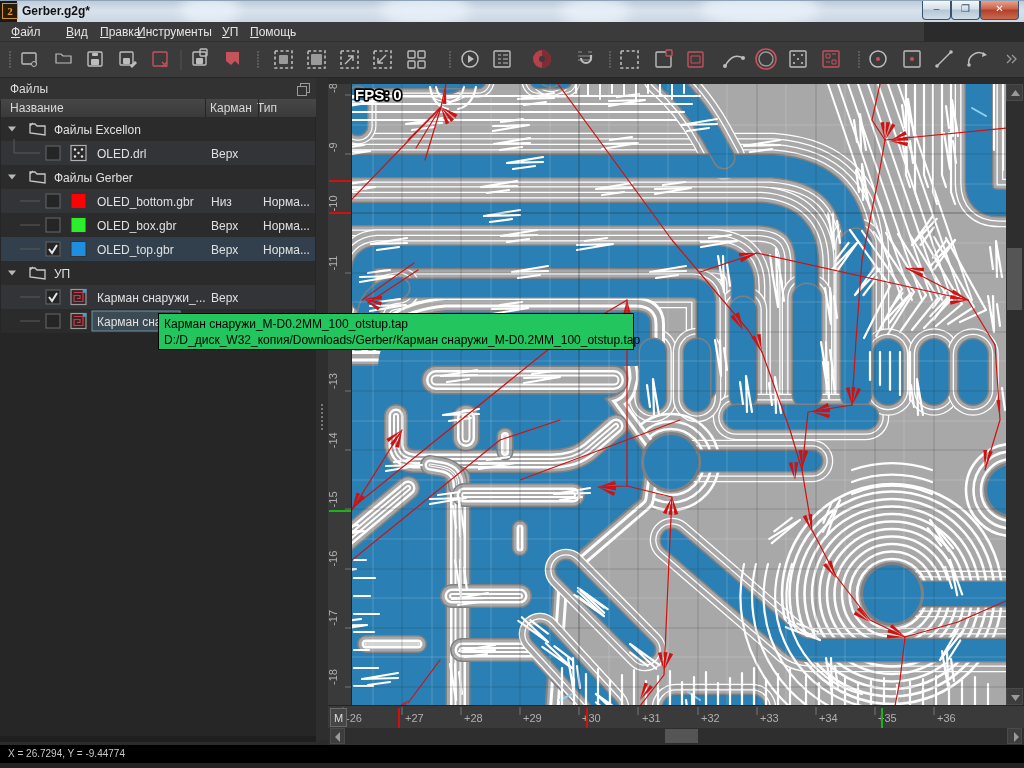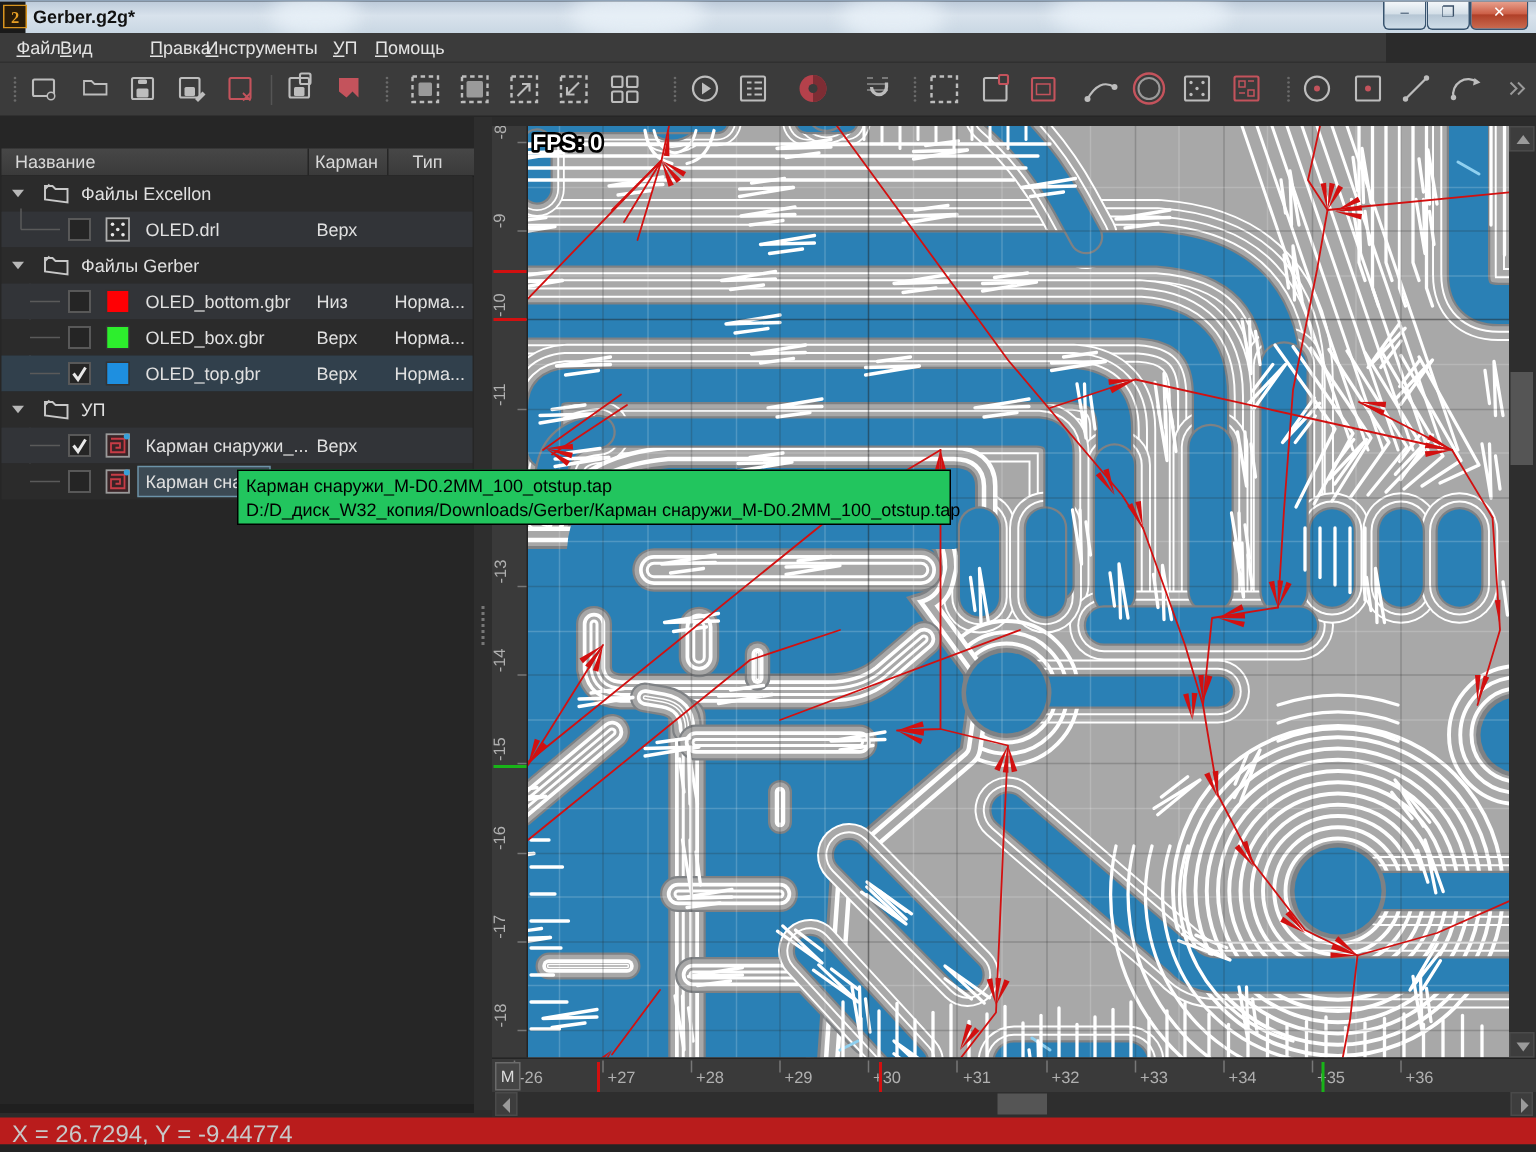--- a/index.html
+++ b/index.html
@@ -15,21 +15,21 @@
 .panel { position:absolute; left:0; top:78px; width:316px; height:662px; background:#262626; }
 .panel-h { position:absolute; left:0; top:0; width:316px; height:23px; background:#323232; color:#dcdcdc; font-size:12px; }
 .thead { position:absolute; left:1px; top:21px; width:315px; height:19px; background:linear-gradient(180deg,#474747,#3a3a3a); border-bottom:1px solid #1f1f1f; color:#d8d8d8; font-size:12px;text-align:center; }
 .splitter { position:absolute; left:316px; top:78px; width:12px; height:662px; background:#2e2e2e; }
 .rulerv { position:absolute; left:328px; top:84px; width:24px; height:621px; background:#3a3a3a; border-right:1px solid #242424;}
 .rulerh { position:absolute; left:328px; top:705px; width:696px; height:23px; background:#3a3a3a; border-top:1px solid #242424; }
 .canvas-wrap { position:absolute; left:352px; top:84px; width:654px; height:621px; background:#a8a8a8; }
 .vscroll { position:absolute; left:1006px; top:84px; width:18px; height:621px; background:#2e2e2e; }
 .hscroll { position:absolute; left:328px; top:728px; width:696px; height:17px; background:#2e2e2e; }
 .sbtn { position:absolute; background:#3d3d3d; border:1px solid #4a4a4a; }
-.statusbar { position:absolute; left:0; top:745px; width:1024px; height:18px; background:#b91c1c; color:#c8c8c8; font-size:16px; }
+.statusbar { position:absolute; left:0; top:745px; width:1024px; height:18px; background:#000000; color:#c8c8c8; font-size:10px; }
 .bottom { position:absolute; left:0; top:763px; width:1024px; height:5px; background:#232323; }
 .tooltip { position:absolute; left:158px; top:313px; width:476px; height:37px; background:#22c55e; border:1px solid #000; color:#000; font-size:12px; padding:2px 5px; line-height:16px; white-space:nowrap; z-index:50; }
 .t { font-size:12px; fill:#e0e0e0; font-family:"Liberation Sans",sans-serif; }
 .rl { font-size:11px; fill:#b0b0b0; font-family:"Liberation Sans",sans-serif; }
 </style></head><body>
 <div class="titlebar">
  <div class="blob" style="left:380px;top:-8px;width:90px;height:34px"></div>
  <div class="blob" style="left:560px;top:-4px;width:70px;height:30px"></div>
  <div class="blob" style="left:700px;top:-10px;width:120px;height:36px"></div>
  <div class="blob" style="left:180px;top:-6px;width:60px;height:30px"></div>
@@ -38,21 +38,21 @@
    <rect width="15" height="15" x="0.5" y="0.5" fill="#2a1c08" stroke="#d8941f"></rect>
    <text x="8" y="12" font-size="11" font-weight="bold" fill="#e8a025" text-anchor="middle" font-family="Liberation Serif">2</text>
  </svg>
  <span class="title-text">Gerber.g2g*</span>
  <div class="winbtn" style="left:922px;width:29px">–</div>
  <div class="winbtn" style="left:951px;width:29px">❐</div>
  <div class="winbtn" style="left:980px;width:39px;background:linear-gradient(180deg,#e8a18e 0%,#cd6048 45%,#b04028 50%,#c96a50 100%);color:#fff">✕</div>
 </div>
 <div class="menubar">
  <span style="left:11px"><u>Ф</u>айл</span>
- <span style="left:40px"><u>В</u>ид</span>
+ <span style="left:66px"><u>В</u>ид</span>
  <span style="left:100px"><u>П</u>равка</span>
  <span style="left:137px"><u>И</u>нструменты</span>
  <span style="left:222px"><u>У</u>П</span>
  <span style="left:250px"><u>П</u>омощь</span>
 </div>
 <div class="toolbar">
     <svg width="1024" height="36" viewBox="0 42 1024 36" style="position:absolute;left:0;top:0">
       <circle cx="10" cy="52" r="0.9" fill="#6a6a6a"></circle>
       <circle cx="10" cy="55" r="0.9" fill="#6a6a6a"></circle>
       <circle cx="10" cy="58" r="0.9" fill="#6a6a6a"></circle>
@@ -146,24 +146,31 @@
       <line x1="937" y1="66" x2="951" y2="52" stroke="#bdbdbd" stroke-width="1.5"></line>
       <circle cx="937" cy="66" r="1.8" fill="#bdbdbd"></circle>
       <circle cx="951" cy="52" r="1.8" fill="#bdbdbd"></circle>
       <path d="M 969,65 a 10,10 0 0 1 16,-10" fill="none" stroke="#bdbdbd" stroke-width="1.5"></path>
       <circle cx="969" cy="65" r="1.8" fill="#bdbdbd"></circle>
       <path d="M 983,52 l 4,3 -5,2 z" fill="#bdbdbd"></path>
       <path d="M 1012,55 l 4,4 -4,4 m -5,-8 l 4,4 -4,4" stroke="#9a9a9a" fill="none" stroke-width="1.3"></path>
     </svg>
   </div>
 <div class="panel">
+ <div class="panel-h">
+      <span style="position:absolute;left:10px;top:4px">Файлы</span>
+  <svg width="14" height="14" style="position:absolute;left:297px;top:5px">
+        <rect x="3.5" y="0.5" width="9" height="9" fill="none" stroke="#9a9a9a"></rect>
+        <rect x="0.5" y="3.5" width="9" height="9" fill="#323232" stroke="#9a9a9a"></rect>
+      </svg>
+ </div>
  <div class="thead">
   <span style="position:absolute;left:9px;top:2px">Название</span>
   <span style="position:absolute;left:209px;top:2px">Карман</span>
-  <span style="position:absolute;left:274px;top:2px">Тип</span>
+  <span style="position:absolute;left:256px;top:2px">Тип</span>
   <div style="position:absolute;left:204px;top:0;width:1px;height:19px;background:#252525"></div>
   <div style="position:absolute;left:257px;top:0;width:1px;height:19px;background:#252525"></div>
  </div>
  <svg width="316" height="662" viewBox="0 78 316 662" style="position:absolute;left:0;top:0">
       <line x1="14" y1="141" x2="14" y2="163" stroke="#5a5a5a"></line>
       <line x1="20" y1="189" x2="20" y2="260" stroke="#5a5a5a"></line>
       <line x1="20" y1="285" x2="20" y2="325" stroke="#5a5a5a"></line>
       <rect x="1" y="117" width="314" height="24" fill="#2b2b2b"></rect>
       <path d="M 8,126.5 l 8,0 -4,5 z" fill="#b8b8b8"></path>
       <path d="M 30,133 V 124 h 5 l 2,2 h 8 v 9 z M 30,126 l 3,-3" fill="none" stroke="#c8c8c8" stroke-width="1.3"></path>

